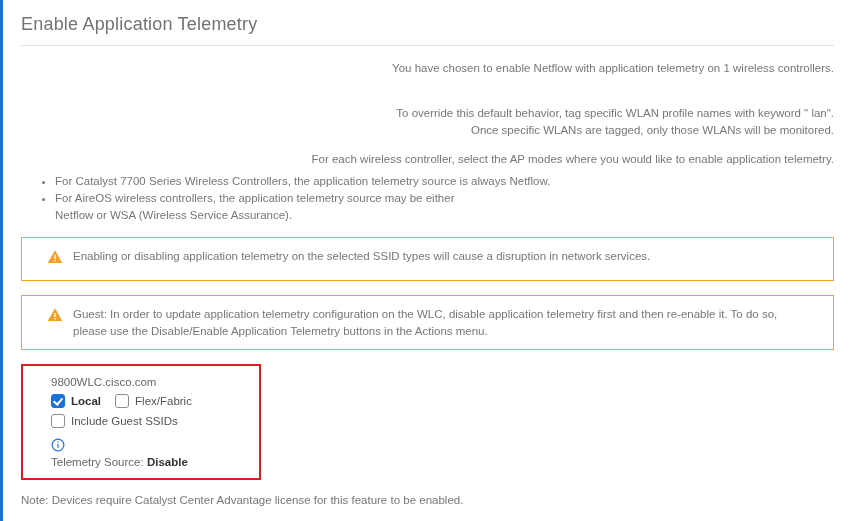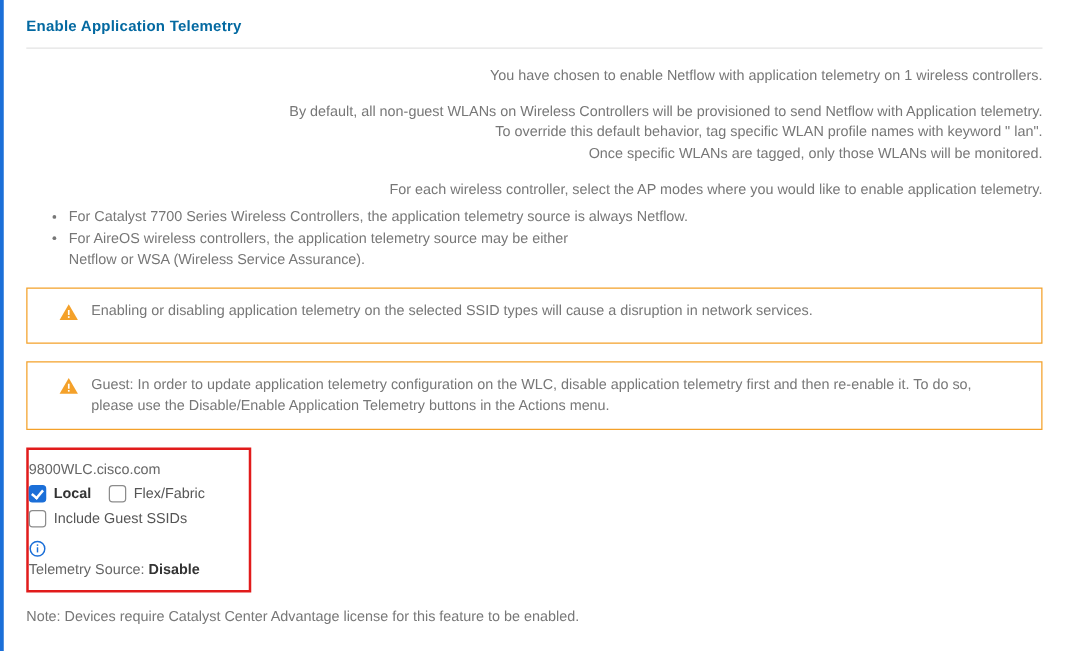--- a/index.html
+++ b/index.html
@@ -10,23 +10,23 @@
     background: #fff;
     border-left: 3px solid #1b6fd8;
     width: 856px;
     height: 521px;
     overflow: hidden;
   }
   .page {
     padding: 14px 22px 10px 18px;
   }
   .page-title {
-    font-size: 12px;
-    font-weight: 700;
-    color: #0369a1;
+    font-size: 18px;
+    font-weight: 400;
+    color: #737373;
     letter-spacing: .2px;
     margin-bottom: 10px;
   }
   .rule {
     border: none;
     border-top: 1px solid #e4e4e4;
     margin: 0 0 14px 0;
   }
   .intro-block p {
     line-height: 1.45;
@@ -52,23 +52,23 @@
     gap: 10px;
     padding: 10px 25px;
     margin-top: 14px;
     font-size: 11.5px;
     color: #777;
     line-height: 1.45;
   }
   .alert .warn-icon { flex: 0 0 auto; margin-top: 1px; }
   .device-block {
     border: 2px solid #e11b1b;
-    padding: 10px 12px 10px 0;
+    padding: 10px 12px 10px 28px;
     margin-top: 14px;
-    width: 180px;
+    width: 240px;
   }
   .device-name {
     font-size: 11.5px;
     color: #666;
     margin-bottom: 6px;
   }
   .check-row {
     display: flex;
     align-items: center;
     gap: 14px;
@@ -124,21 +124,21 @@
 <body>
 
 <div class="page">
 
   <div class="page-title">Enable Application Telemetry</div>
   <hr class="rule">
 
   <div class="intro-block">
     <p>You have chosen to enable Netflow with application telemetry on 1 wireless controllers.</p>
     <p>
-      <span>By default, all non-guest WLANs on Wireless Controllers will be provisioned to send Netflow with Application telemetry.</span><br>
+      <br>
       <span>To override this default behavior, tag specific WLAN profile names with keyword " lan".</span><br>
       <span>Once specific WLANs are tagged, only those WLANs will be monitored.</span>
     </p>
     <p>For each wireless controller, select the AP modes where you would like to enable application telemetry.</p>
     <ul class="bullets">
       <li>For Catalyst 7700 Series Wireless Controllers, the application telemetry source is always Netflow.</li>
       <li>
         <span>For AireOS wireless controllers, the application telemetry source may be either</span><br>
         <span>Netflow or WSA (Wireless Service Assurance).</span>
       </li>

